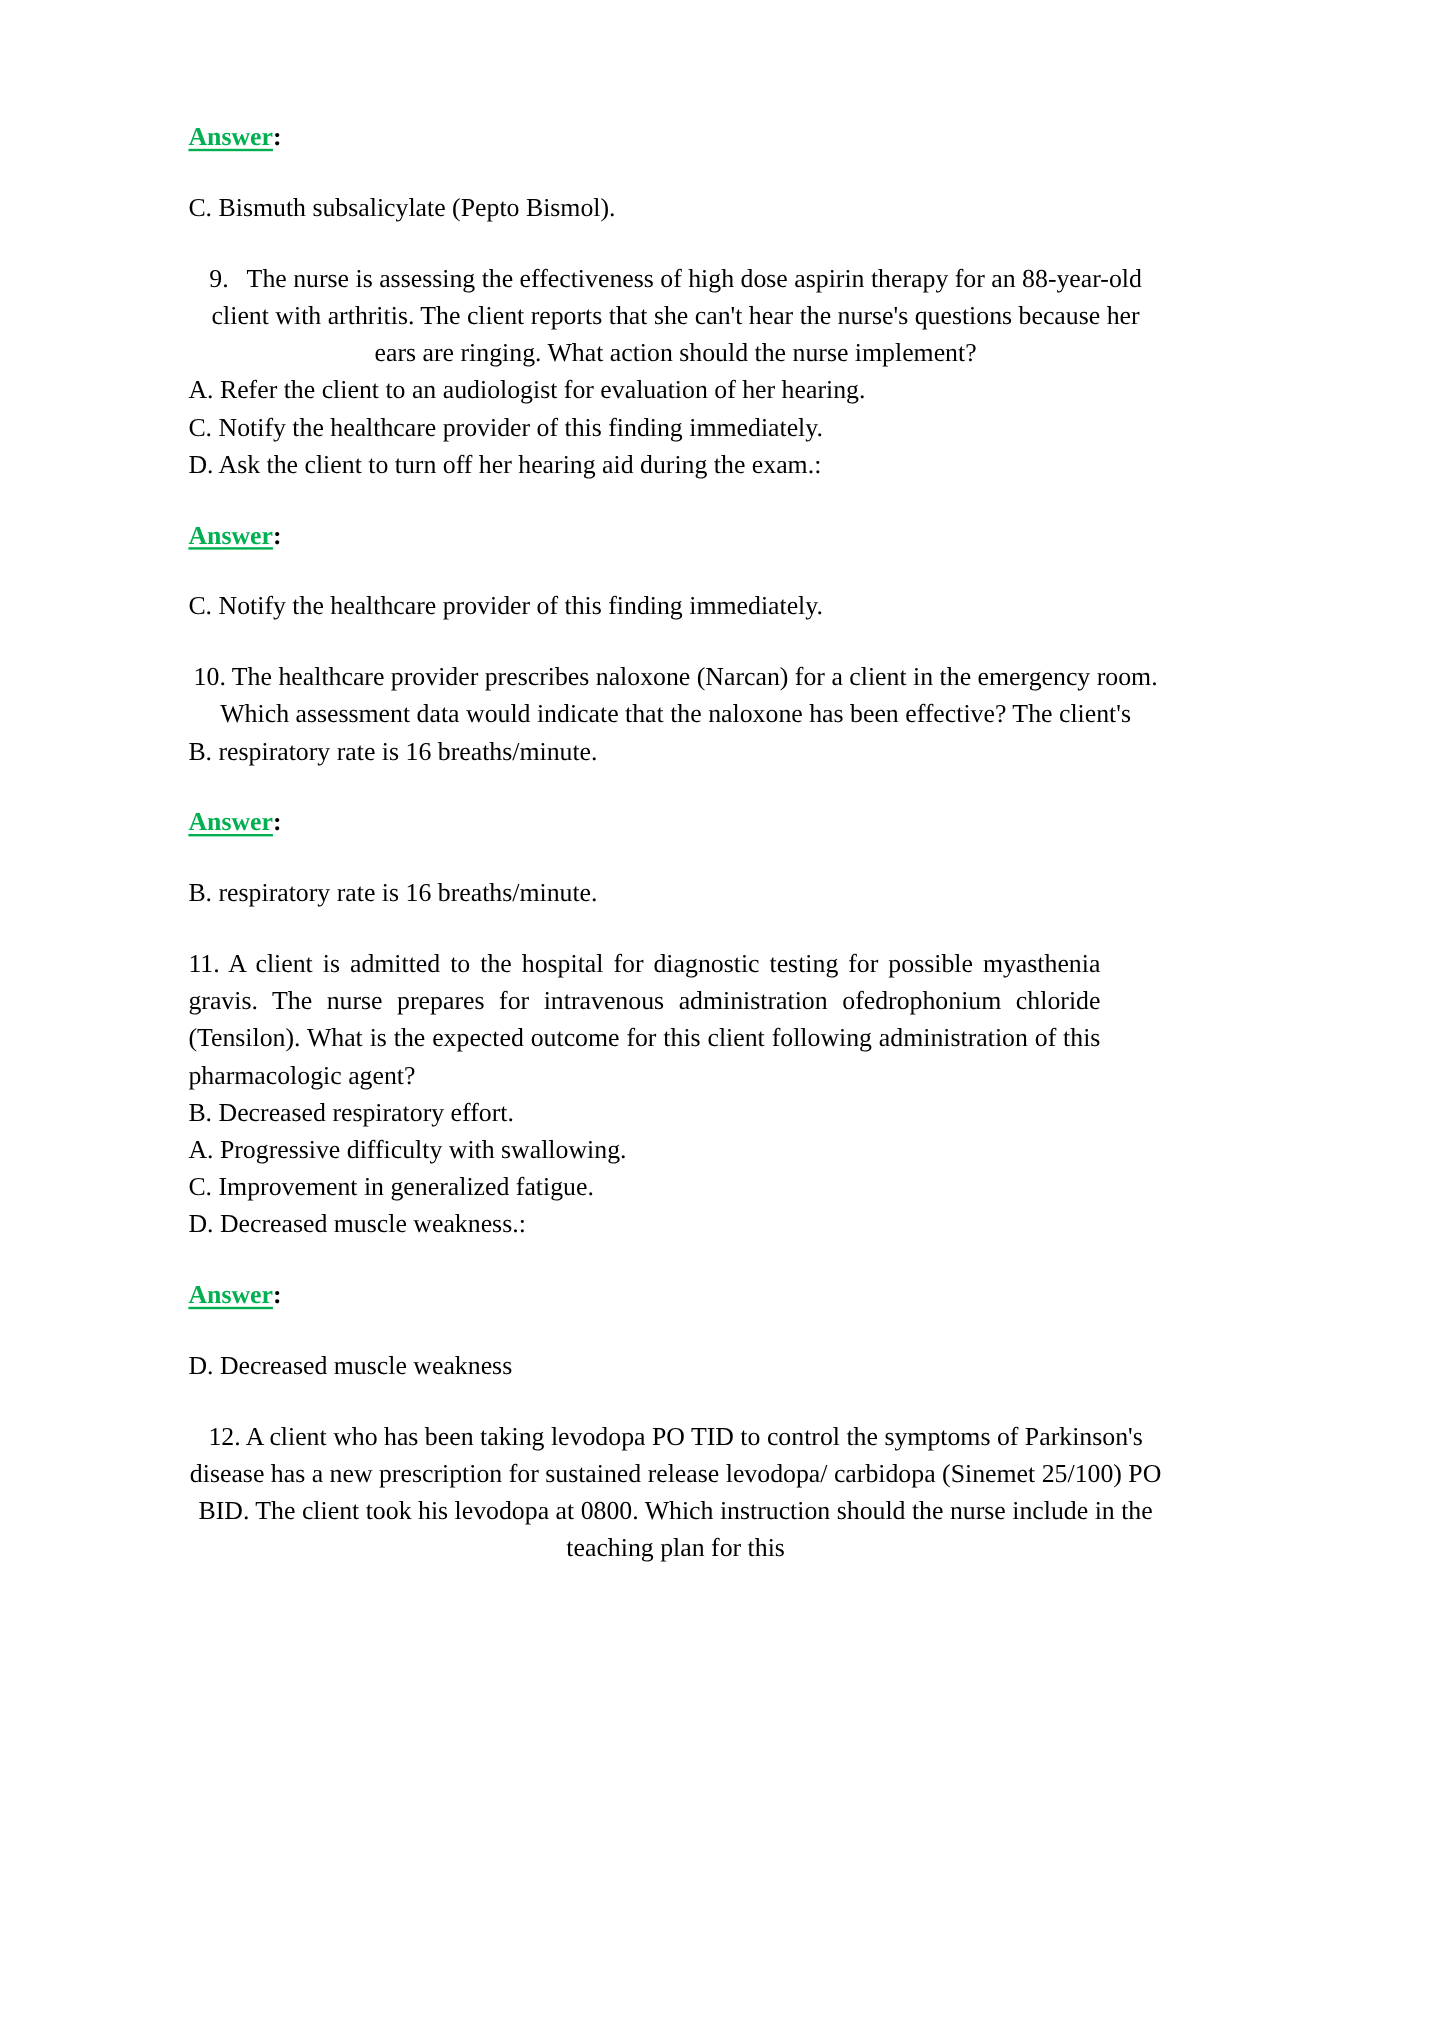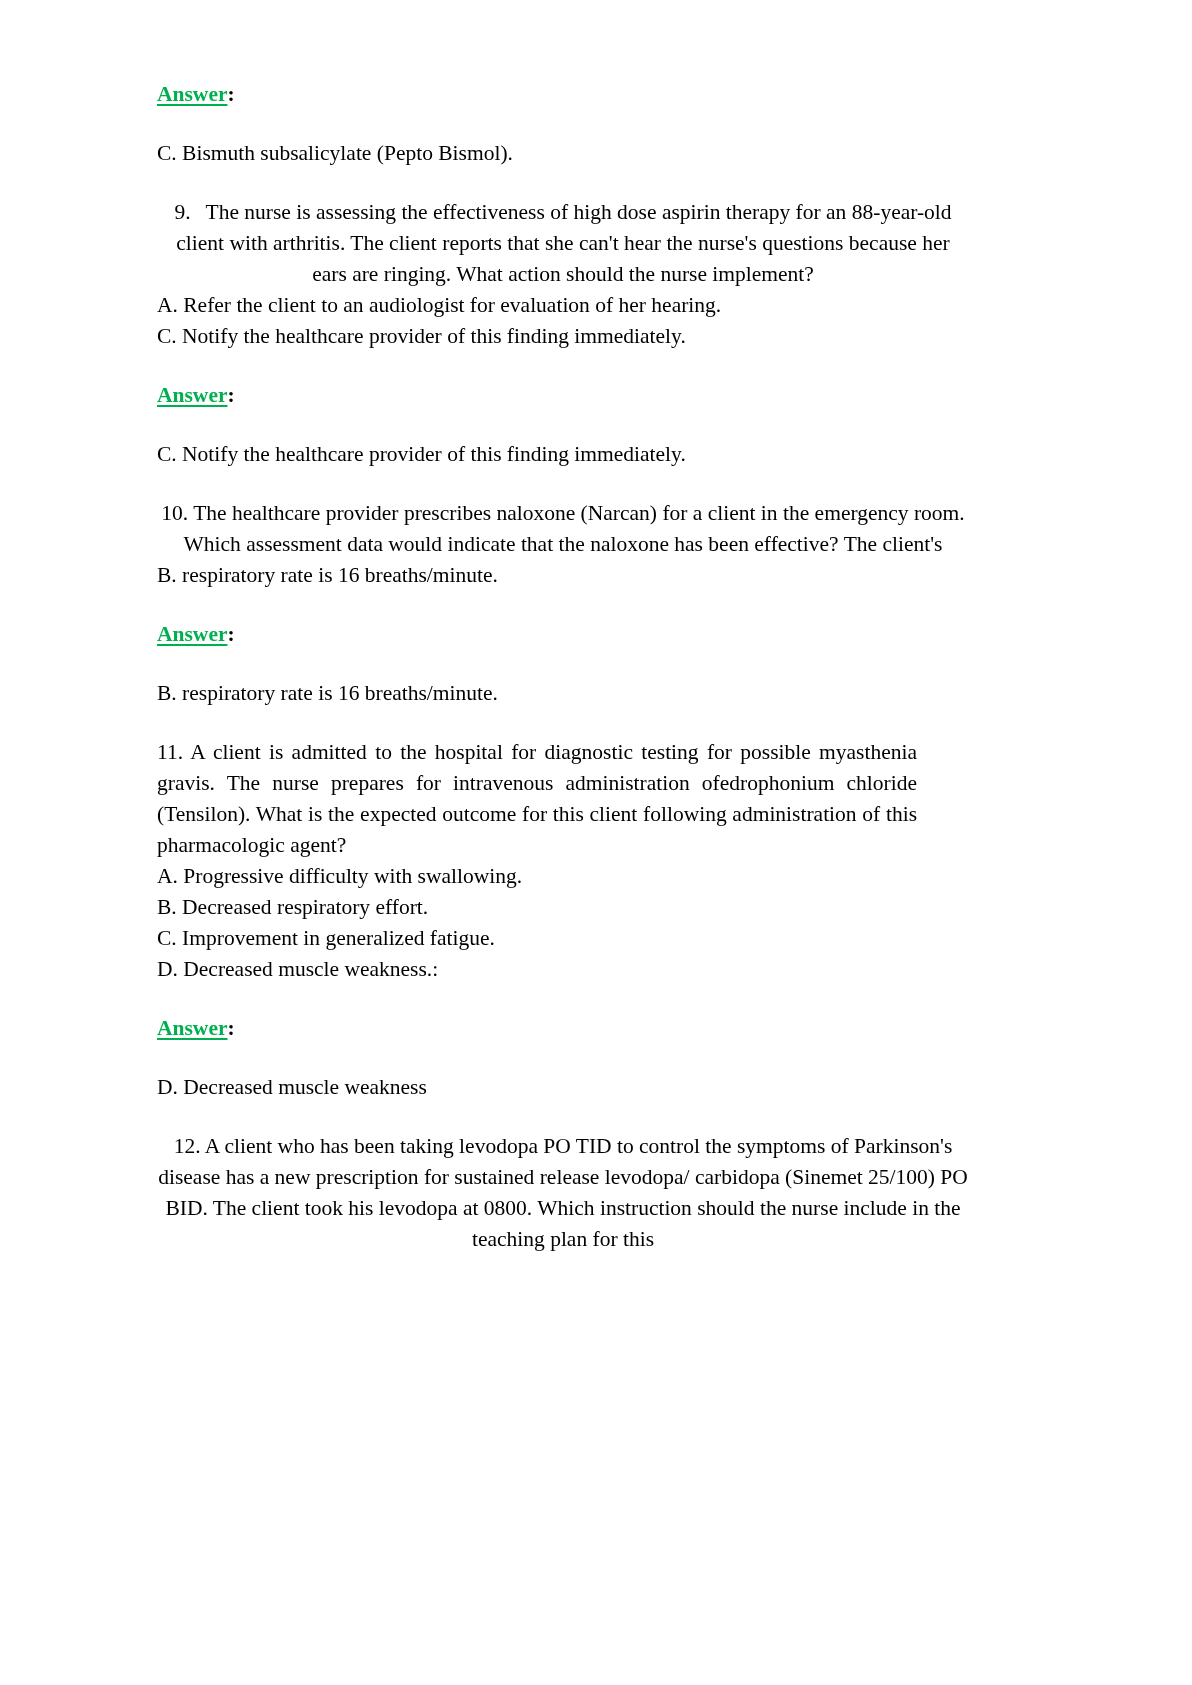--- a/index.html
+++ b/index.html
@@ -8,21 +8,21 @@
     font-family: "Liberation Serif", "DejaVu Serif", serif;
     color: #000000;
     -webkit-font-smoothing: antialiased;
   }
   .page {
     position: relative;
     width: 1192px;
     min-height: 1685px;
     margin: 0 auto;
     background: #ffffff;
-    padding: 79px 223px 40px 157px;
+    padding: 99px 223px 40px 157px;
     overflow: hidden;
   }
   .block { margin-bottom: 28px; }
   .block:last-child { margin-bottom: 0; }
   p, .q-opt, .q-para, .answer-text {
     font-size: 21.5px;
     line-height: 31px;
     color: #000000;
   }
   .answer-head { font-weight: bold; }
@@ -49,39 +49,40 @@
 <div class="page">
 
   <p class="block answer-head"><span class="answer-label">Answer</span><span class="answer-colon">:</span></p>
 
   <p class="block answer-text">C. Bismuth subsalicylate (Pepto Bismol).</p>
 
   <div class="block question">
     <p class="q-para"><span class="q-num gap-wide">9.</span> <span class="q-body">The nurse is assessing the effectiveness of high dose aspirin therapy for an 88-year-old client with arthritis. The client reports that she can't hear the nurse's questions because her ears are ringing. What action should the nurse implement?</span></p>
     <p class="q-opt">A. Refer the client to an audiologist for evaluation of her hearing.</p>
     <p class="q-opt">C. Notify the healthcare provider of this finding immediately.</p>
+    <p class="q-opt">D. Ask the client to turn off her hearing aid during the exam.:</p>
   </div>
 
   <p class="block answer-head"><span class="answer-label">Answer</span><span class="answer-colon">:</span></p>
 
   <p class="block answer-text">C. Notify the healthcare provider of this finding immediately.</p>
 
   <div class="block question">
     <p class="q-para"><span class="q-num">10.</span> <span class="q-body">The healthcare provider prescribes naloxone (Narcan) for a client in the emergency room. Which assessment data would indicate that the naloxone has been effective? The client's</span></p>
     <p class="q-opt">B. respiratory rate is 16 breaths/minute.</p>
   </div>
 
   <p class="block answer-head"><span class="answer-label">Answer</span><span class="answer-colon">:</span></p>
 
   <p class="block answer-text">B. respiratory rate is 16 breaths/minute.</p>
 
   <div class="block question">
     <p class="q-para justify"><span class="q-num">11.</span> <span class="q-body">A client is admitted to the hospital for diagnostic testing for possible myasthenia gravis. The nurse prepares for intravenous administration ofedrophonium chloride (Tensilon). What is the expected outcome for this client following administration of this pharmacologic agent?</span></p>
+    <p class="q-opt">B. Decreased respiratory effort.</p>
     <p class="q-opt">A. Progressive difficulty with swallowing.</p>
-    <p class="q-opt">B. Decreased respiratory effort.</p>
     <p class="q-opt">C. Improvement in generalized fatigue.</p>
     <p class="q-opt">D. Decreased muscle weakness.:</p>
   </div>
 
   <p class="block answer-head"><span class="answer-label">Answer</span><span class="answer-colon">:</span></p>
 
   <p class="block answer-text">D. Decreased muscle weakness</p>
 
   <div class="block question">
     <p class="q-para"><span class="q-num">12.</span> <span class="q-body">A client who has been taking levodopa PO TID to control the symptoms of Parkinson's disease has a new prescription for sustained release levodopa/ carbidopa (Sinemet 25/100) PO BID. The client took his levodopa at 0800. Which instruction should the nurse include in the teaching plan for this</span></p>

